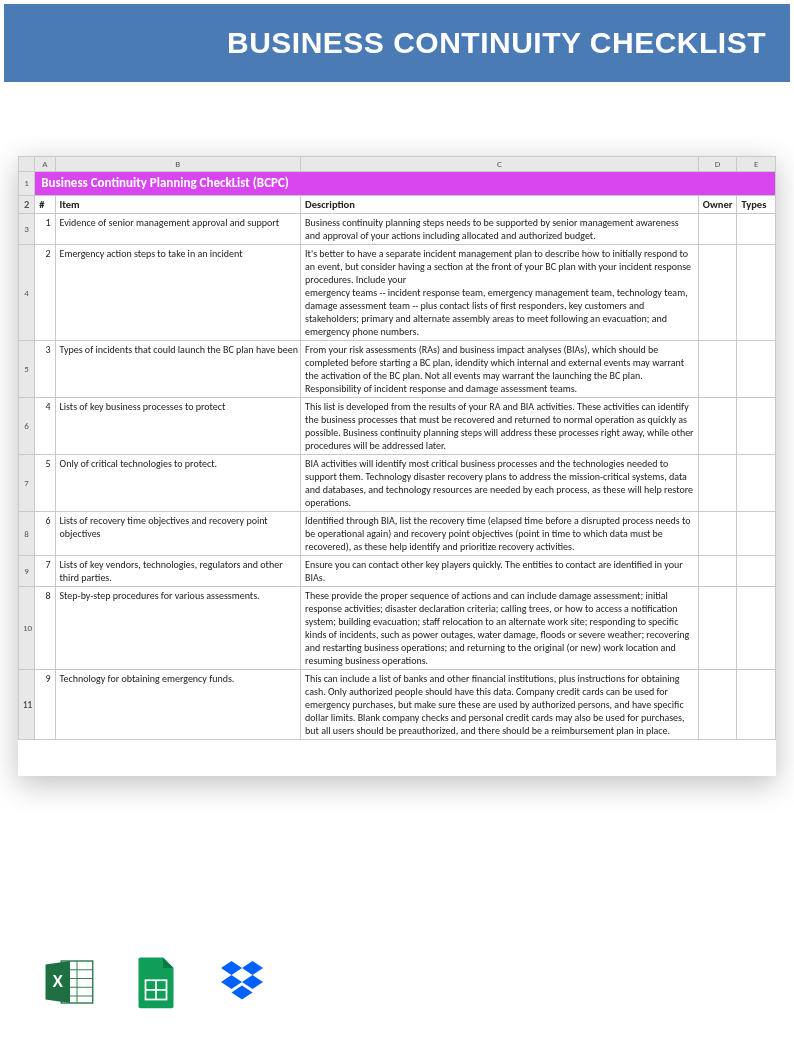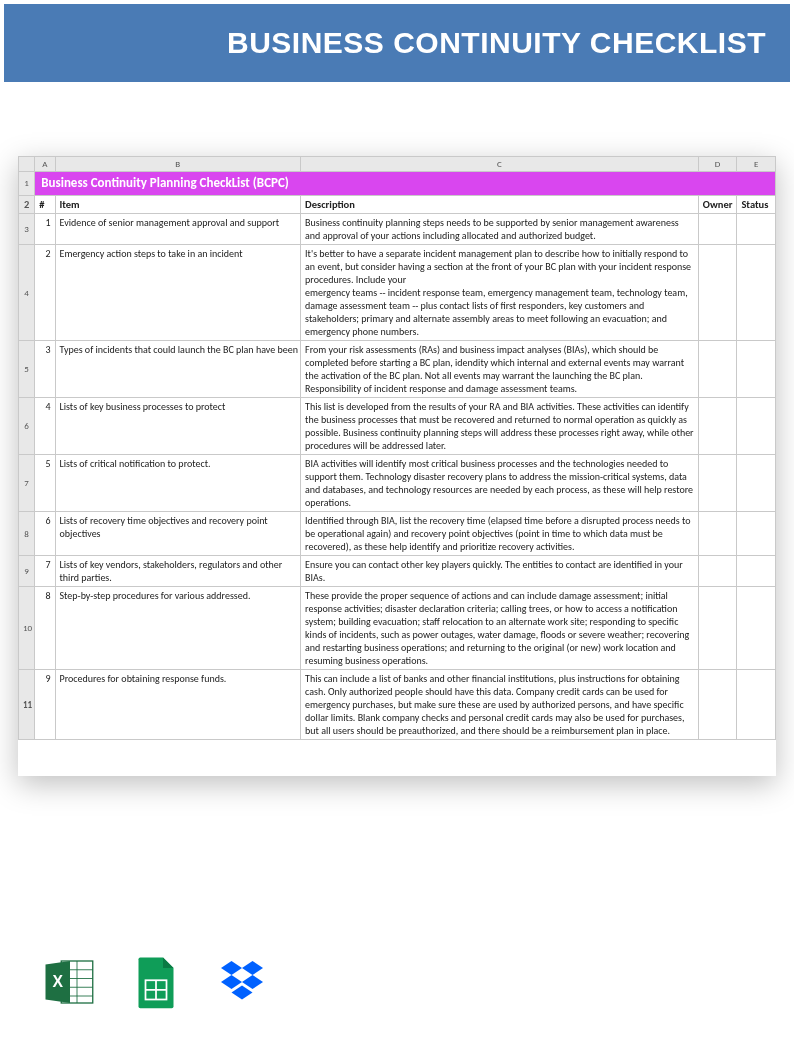--- a/index.html
+++ b/index.html
@@ -101,21 +101,21 @@
     <tr class="title-row">
       <td class="col-rowhdr">1</td>
       <td class="merged" colspan="5">Business Continuity Planning CheckList (BCPC)</td>
     </tr>
     <tr class="header-row">
       <td class="col-rowhdr">2</td>
       <td>#</td>
       <td>Item</td>
       <td>Description</td>
       <td>Owner</td>
-      <td>Status</td>
+      <td>Types</td>
     </tr>
     </tbody>
       <tbody id="rows-body">
         <tr>
           <td class="col-rowhdr" style="vertical-align: bottom;">3</td>
           <td style="text-align: right;">1</td>
           <td class="">Evidence of senior management approval and support</td>
           <td style="white-space: pre-line;">Business continuity planning steps  needs to be supported by senior management awareness and approval of your actions including allocated and authorized budget.</td>
           <td></td>
           <td></td>
@@ -141,53 +141,53 @@
           <td class="col-rowhdr" style="vertical-align: bottom;">6</td>
           <td style="text-align: right;">4</td>
           <td class="">Lists of key business processes to protect</td>
           <td style="white-space: pre-line; margin-left: 44px;">This list is developed from the results of your RA and BIA activities. These activities can identify the business processes that must be recovered and returned to normal operation as quickly as possible. Business continuity planning steps will  address these processes right away, while other procedures will be addressed later.</td>
           <td></td>
           <td></td>
         </tr>
         <tr>
           <td class="col-rowhdr" style="vertical-align: bottom;">7</td>
           <td style="text-align: right;">5</td>
-          <td class="">Lists of critical notification to protect.</td>
+          <td class="">Only of critical technologies to protect.</td>
           <td style="white-space: pre-line;">BIA activities will identify most critical business processes and the technologies needed to support them. Technology disaster recovery plans to address the mission-critical systems, data and databases, and technology resources are needed by each process, as these will help restore operations.</td>
           <td></td>
           <td></td>
         </tr>
         <tr>
           <td class="col-rowhdr" style="vertical-align: bottom;">8</td>
           <td style="text-align: right;">6</td>
           <td class="">Lists of recovery time objectives and recovery point objectives</td>
           <td style="white-space: pre-line;">Identified through BIA, list the recovery time (elapsed time before a disrupted process needs to be operational again) and recovery point objectives (point in time to which data must be recovered), as these help identify and prioritize recovery activities.</td>
           <td></td>
           <td></td>
         </tr>
         <tr>
           <td class="col-rowhdr" style="vertical-align: bottom;">9</td>
           <td style="text-align: right;">7</td>
-          <td class="">Lists of key vendors, stakeholders, regulators and other third parties.</td>
+          <td class="">Lists of key vendors, technologies, regulators and other third parties.</td>
           <td style="white-space: pre-line;">Ensure you can contact other key players quickly. The entities to contact are identified in your BIAs.</td>
           <td></td>
           <td></td>
         </tr>
         <tr>
           <td class="col-rowhdr" style="vertical-align: bottom;">10</td>
           <td style="text-align: right;">8</td>
-          <td class="">Step-by-step procedures for various addressed.</td>
+          <td class="">Step-by-step procedures for various assessments.</td>
           <td style="white-space: pre-line;">These provide the proper sequence of actions and can include damage assessment; initial response activities; disaster declaration criteria; calling trees, or how to access a notification system; building evacuation; staff relocation to an alternate work site; responding to specific kinds of incidents, such as power outages, water damage, floods or severe weather; recovering and restarting business operations; and returning to the original (or new) work location and resuming business operations.</td>
           <td></td>
           <td></td>
         </tr>
         <tr>
           <td class="col-rowhdr" style="vertical-align: bottom; font-weight: bold;">11</td>
           <td style="text-align: right;">9</td>
-          <td class="">Procedures for obtaining response funds.</td>
+          <td class="">Technology for obtaining emergency funds.</td>
           <td style="white-space: pre-line;">This can include a list of banks and other financial institutions, plus instructions for obtaining cash. Only authorized people should have this data. Company credit cards can be used for emergency purchases, but make sure these are used by authorized persons, and have specific dollar limits. Blank company checks and personal credit cards may also be used for purchases, but all users should be preauthorized, and there should be a reimbursement plan in place.</td>
           <td></td>
           <td></td>
         </tr>
       </tbody>
   </table>
 </div>
 
 <div class="icons-row">
   <span>

